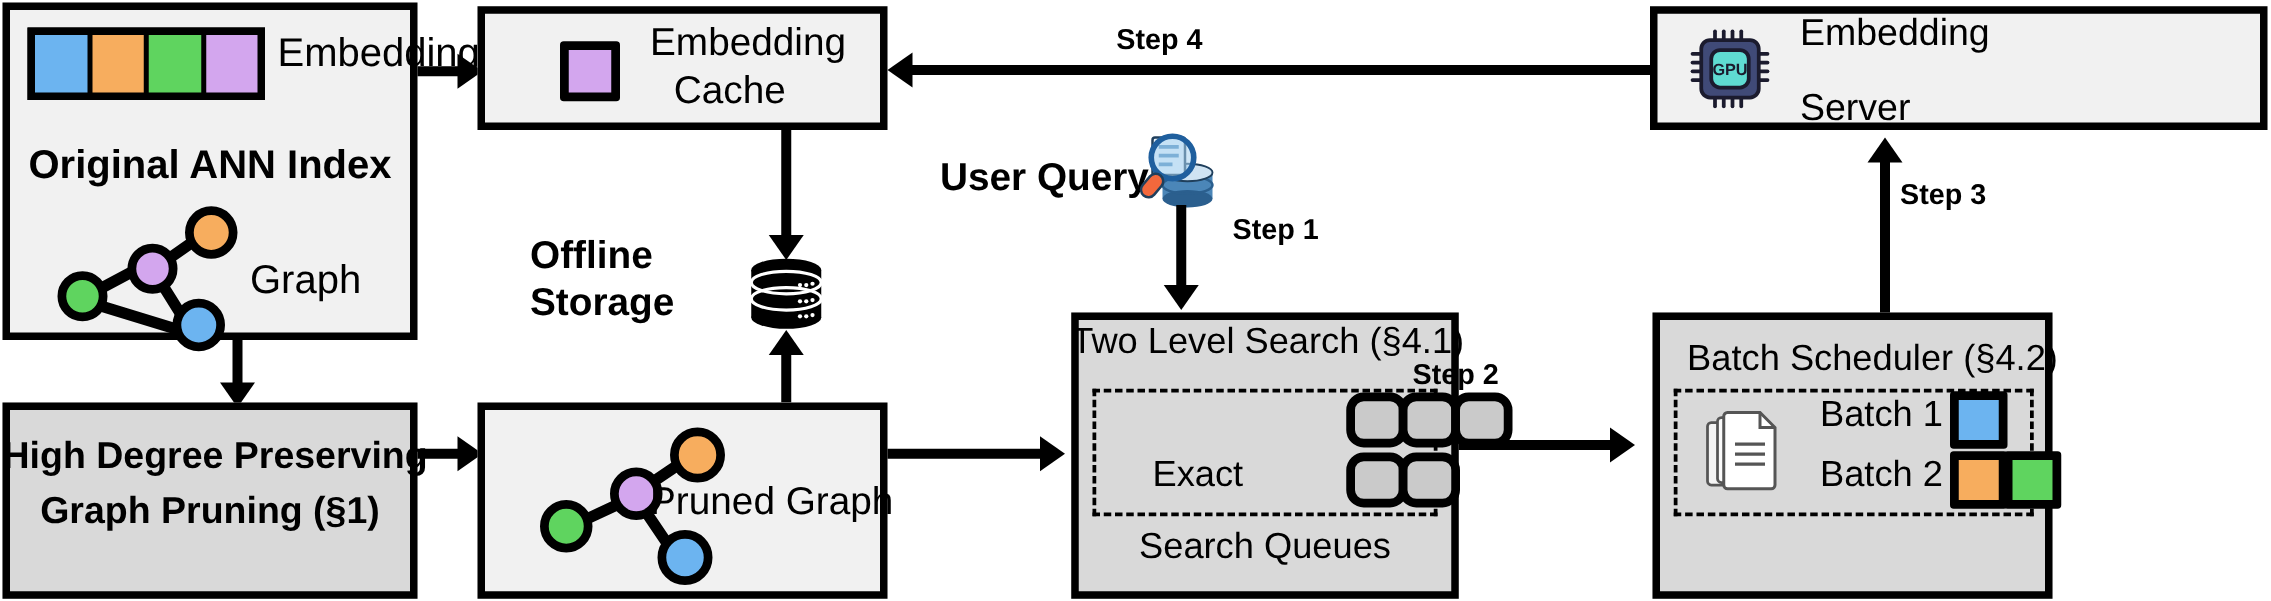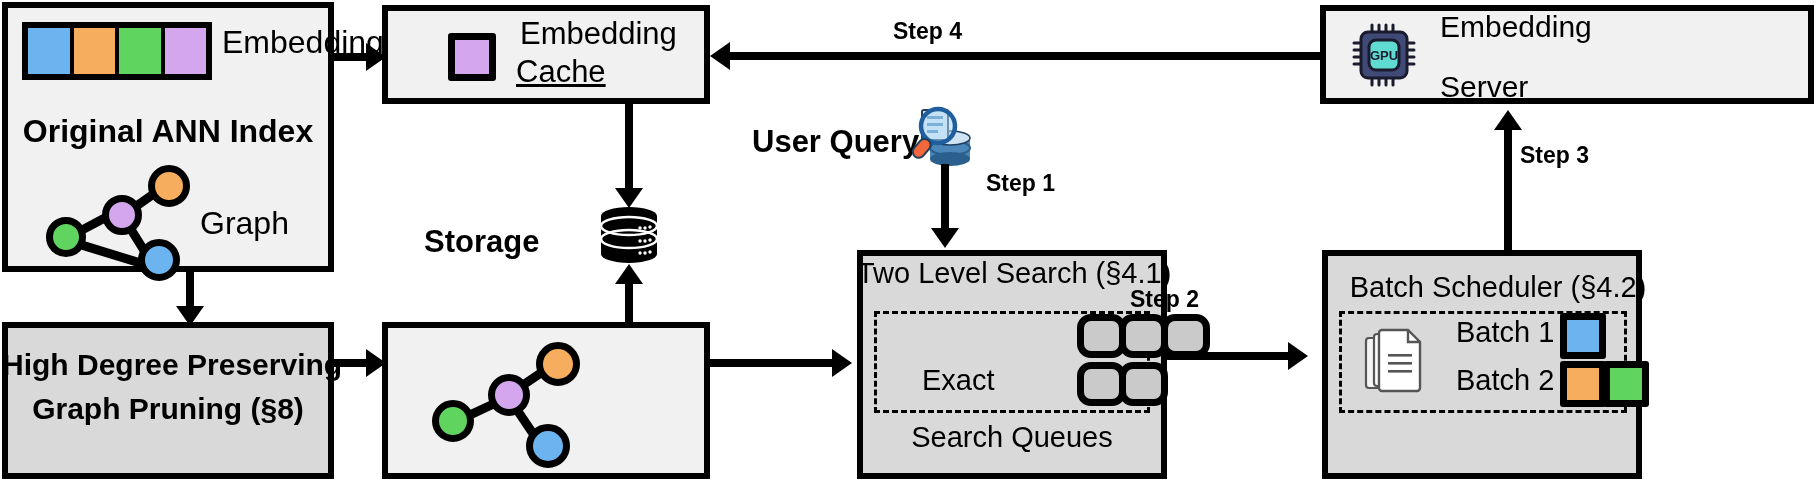--- a/index.html
+++ b/index.html
@@ -61,34 +61,35 @@
     <div class="gnode" style="left:98px;top:74px;width:42px;height:42px;background:#6cb4f0;"></div>
   </div>
   <div class="lbl" style="left:200px;top:205px;font-size:32px;">Graph</div>
 
   <div class="ln" style="left:186px;top:272px;width:8px;height:36px;"></div>
   <div class="ah ah-d" style="left:176px;top:306px;"></div>
 
   <div class="box grey" style="left:2px;top:322px;width:332px;height:157px;">
   </div>
   <div class="title bold" style="left:2px;top:348px;width:332px;font-size:30px;">High Degree Preserving</div>
-  <div class="title bold" style="left:2px;top:392px;width:332px;font-size:30px;">Graph Pruning (§8)</div>
+  <div class="title bold" style="left:2px;top:392px;width:332px;font-size:30px;">Graph Pruning (§1)</div>
 
   <div class="ln" style="left:334px;top:53px;width:34px;height:8px;"></div>
   <div class="ah ah-r" style="left:366px;top:43px;"></div>
 
   <div class="box" style="left:382px;top:5px;width:328px;height:99px;">
   </div>
   <div class="sq" style="left:448px;top:33px;width:48px;height:48px;background:#d3a6ee;"></div>
   <div class="lbl" style="left:520px;top:16px;font-size:31px;">Embedding</div>
-  <div class="lbl" style="left:516px;top:54px;font-size:31px;text-decoration:underline;">Cache</div>
+  <div class="lbl" style="left:539px;top:54px;font-size:31px;">Cache</div>
 
   <div class="ln" style="left:625px;top:104px;width:8px;height:87px;"></div>
   <div class="ah ah-d" style="left:615px;top:188px;"></div>
 
+  <div class="lbl bold" style="left:424px;top:186px;font-size:31px;">Offline</div>
   <div class="lbl bold" style="left:424px;top:224px;font-size:31px;">Storage</div>
   <div class="cyl" style="left:598px;top:206px;width:62px;height:58px;">
     <svg width="62" height="58" viewBox="0 0 62 58">
       <ellipse cx="31" cy="10" rx="28" ry="9" fill="#000"></ellipse>
       <rect x="3" y="10" width="56" height="38" fill="#000"></rect>
       <ellipse cx="31" cy="48" rx="28" ry="9" fill="#000"></ellipse>
       <path d="M3 20 a28 9 0 0 0 56 0 a28 9 0 0 0 -56 0" fill="none" stroke="#fff" stroke-width="2.6"></path>
       <path d="M3 33 a28 9 0 0 0 56 0 a28 9 0 0 0 -56 0" fill="none" stroke="#fff" stroke-width="2.6"></path>
       <circle cx="42" cy="22" r="1.7" fill="#fff"></circle>
         <circle cx="47" cy="22" r="1.7" fill="#fff"></circle>
@@ -112,20 +113,21 @@
   </div>
   <div style="position:absolute;left:420px;top:340px;width:150px;height:110px;">
     <div class="gedge" style="left:38px;top:76px;width:56px;transform:rotate(-25deg);"></div>
     <div class="gedge" style="left:86px;top:52px;width:50px;transform:rotate(-34deg);"></div>
     <div class="gedge" style="left:92px;top:58px;width:52px;transform:rotate(56deg);"></div>
     <div class="gnode" style="left:12px;top:60px;width:42px;height:42px;background:#5fd45f;"></div>
     <div class="gnode" style="left:68px;top:34px;width:42px;height:42px;background:#d3a6ee;"></div>
     <div class="gnode" style="left:116px;top:2px;width:44px;height:44px;background:#f7ad5e;"></div>
     <div class="gnode" style="left:106px;top:84px;width:44px;height:44px;background:#6cb4f0;"></div>
   </div>
+  <div class="lbl" style="left:520px;top:383px;font-size:31px;">Pruned Graph</div>
 
   <div class="ln" style="left:710px;top:359px;width:124px;height:8px;"></div>
   <div class="ah ah-r" style="left:832px;top:349px;"></div>
 
   <div class="lbl bold" style="left:752px;top:124px;font-size:31px;">User Query</div>
   <div style="position:absolute;left:900px;top:104px;width:74px;height:66px;">
     <svg width="74" height="66" viewBox="0 0 74 66">
       <g>
         <ellipse cx="50" cy="34" rx="20" ry="7" fill="#2b5f8e"></ellipse>
         <rect x="30" y="34" width="40" height="21" fill="#4b86b8"></rect>

